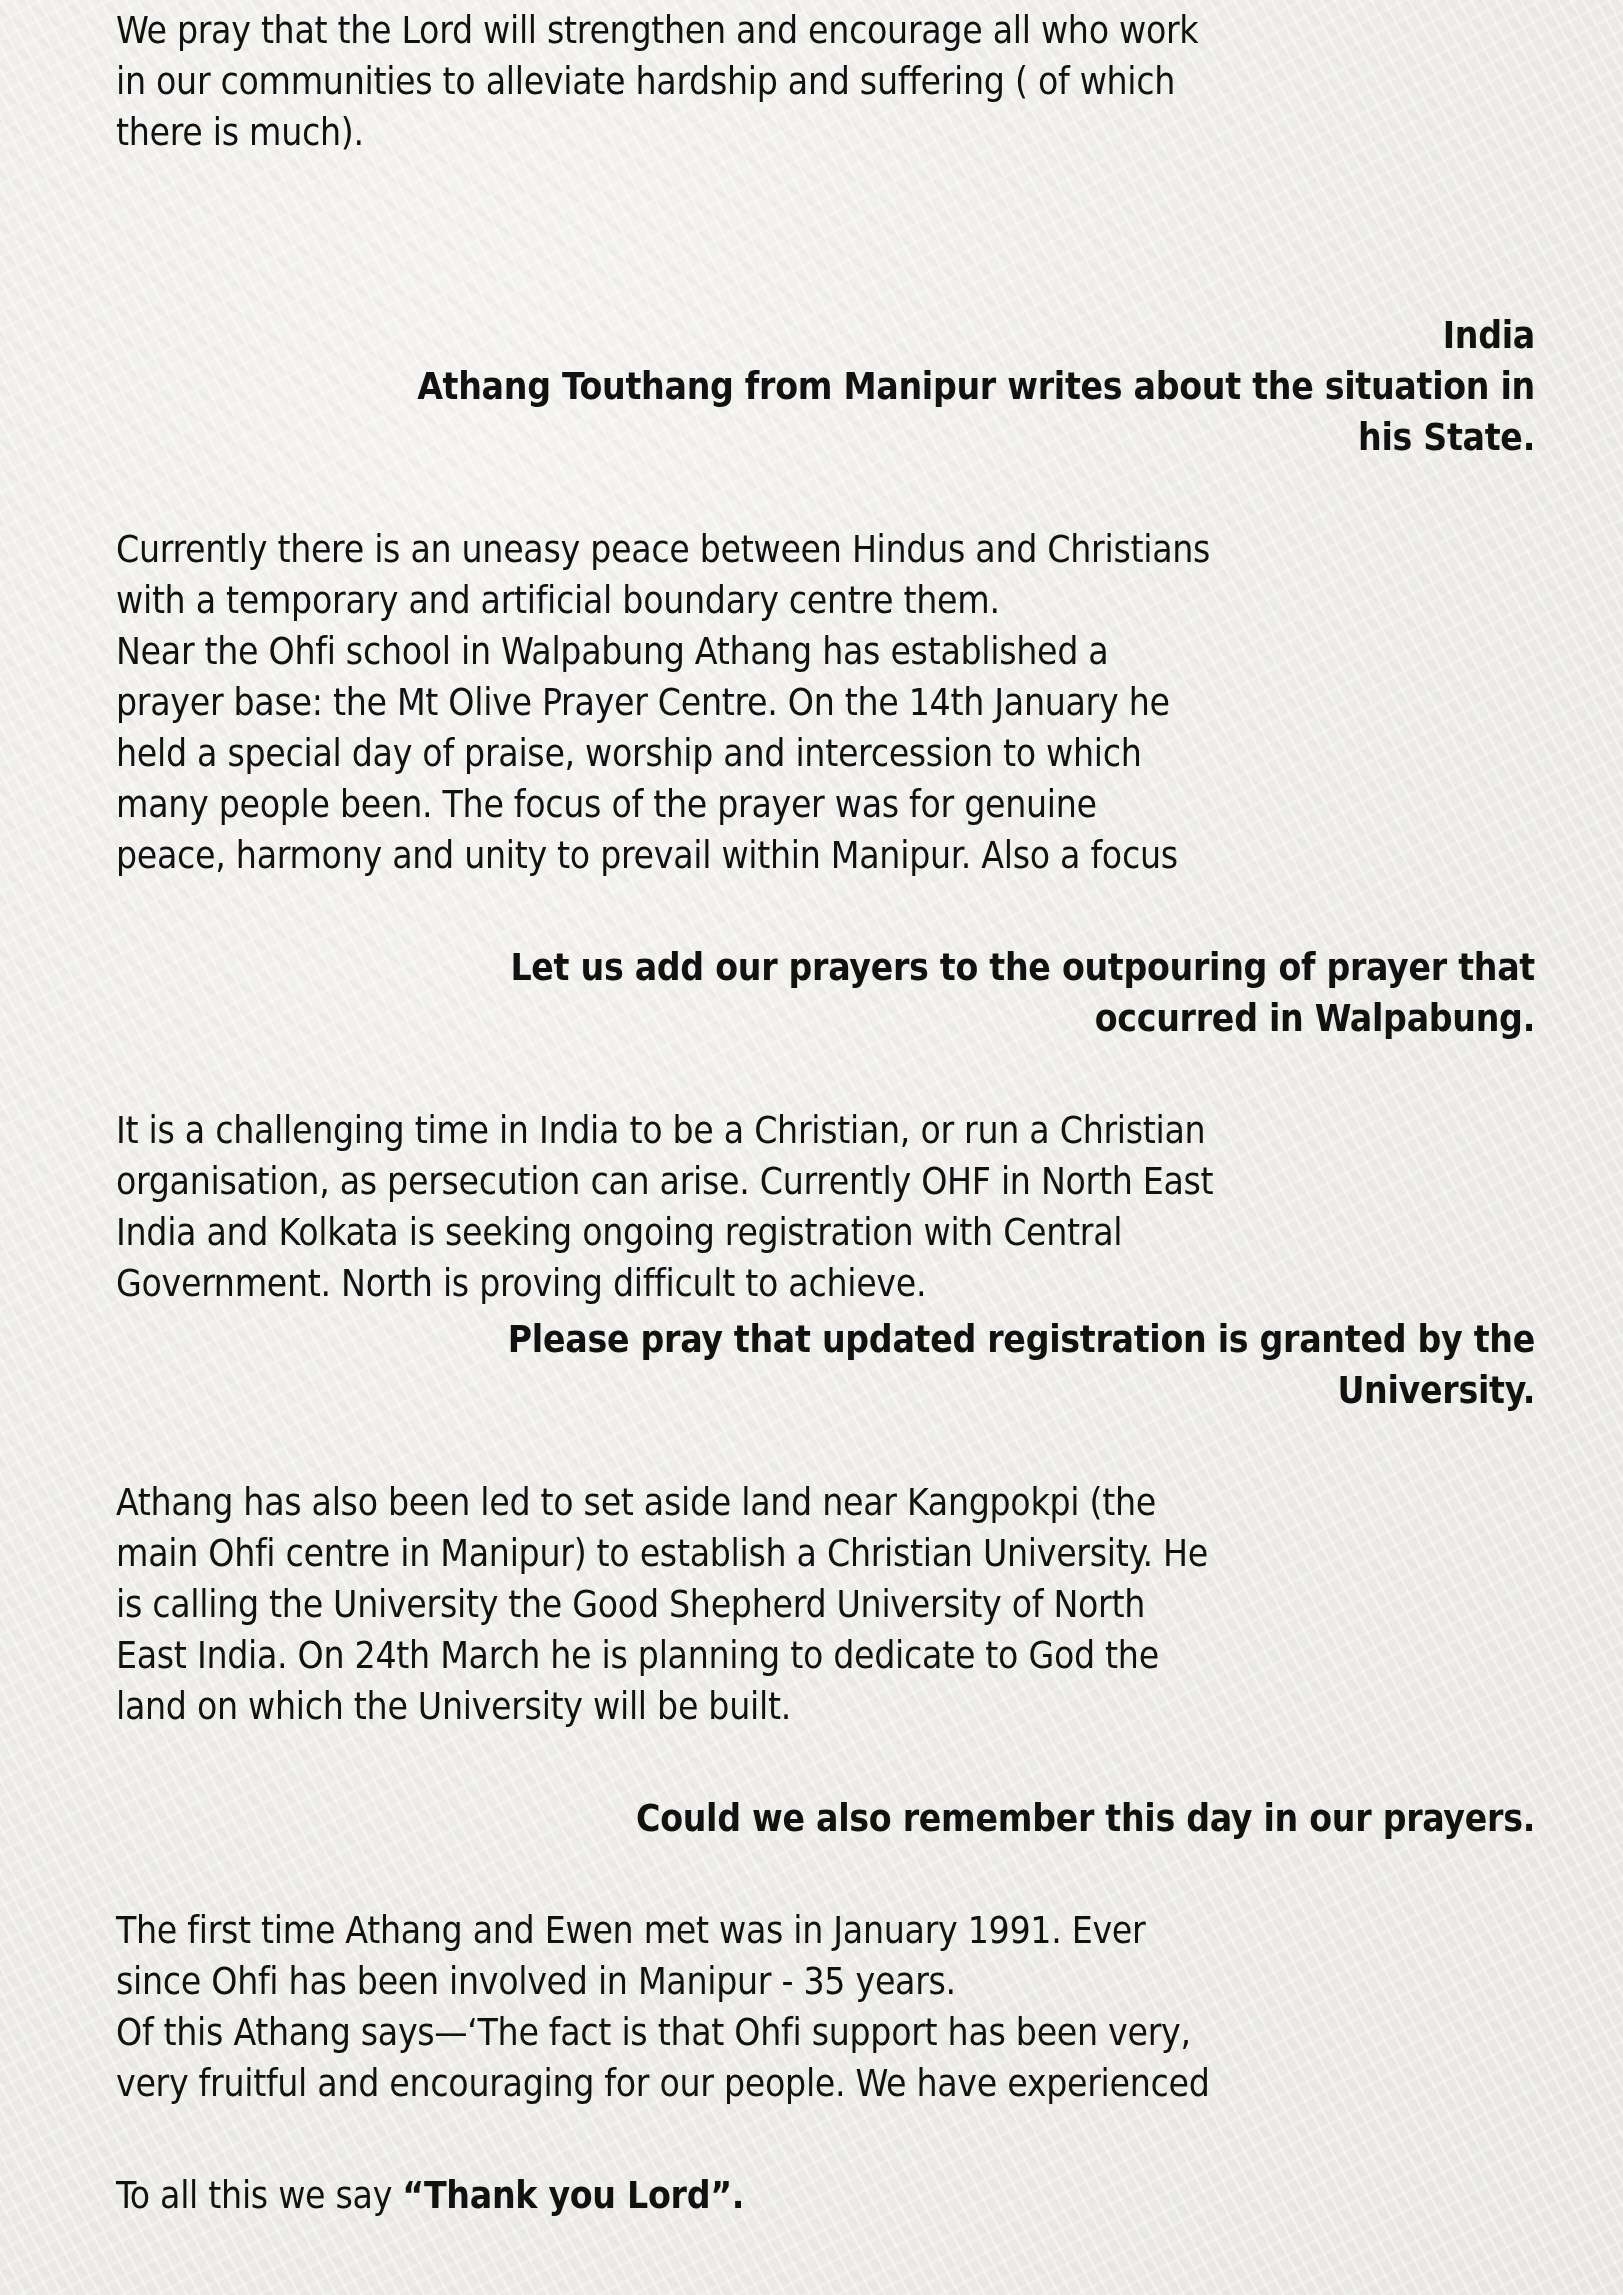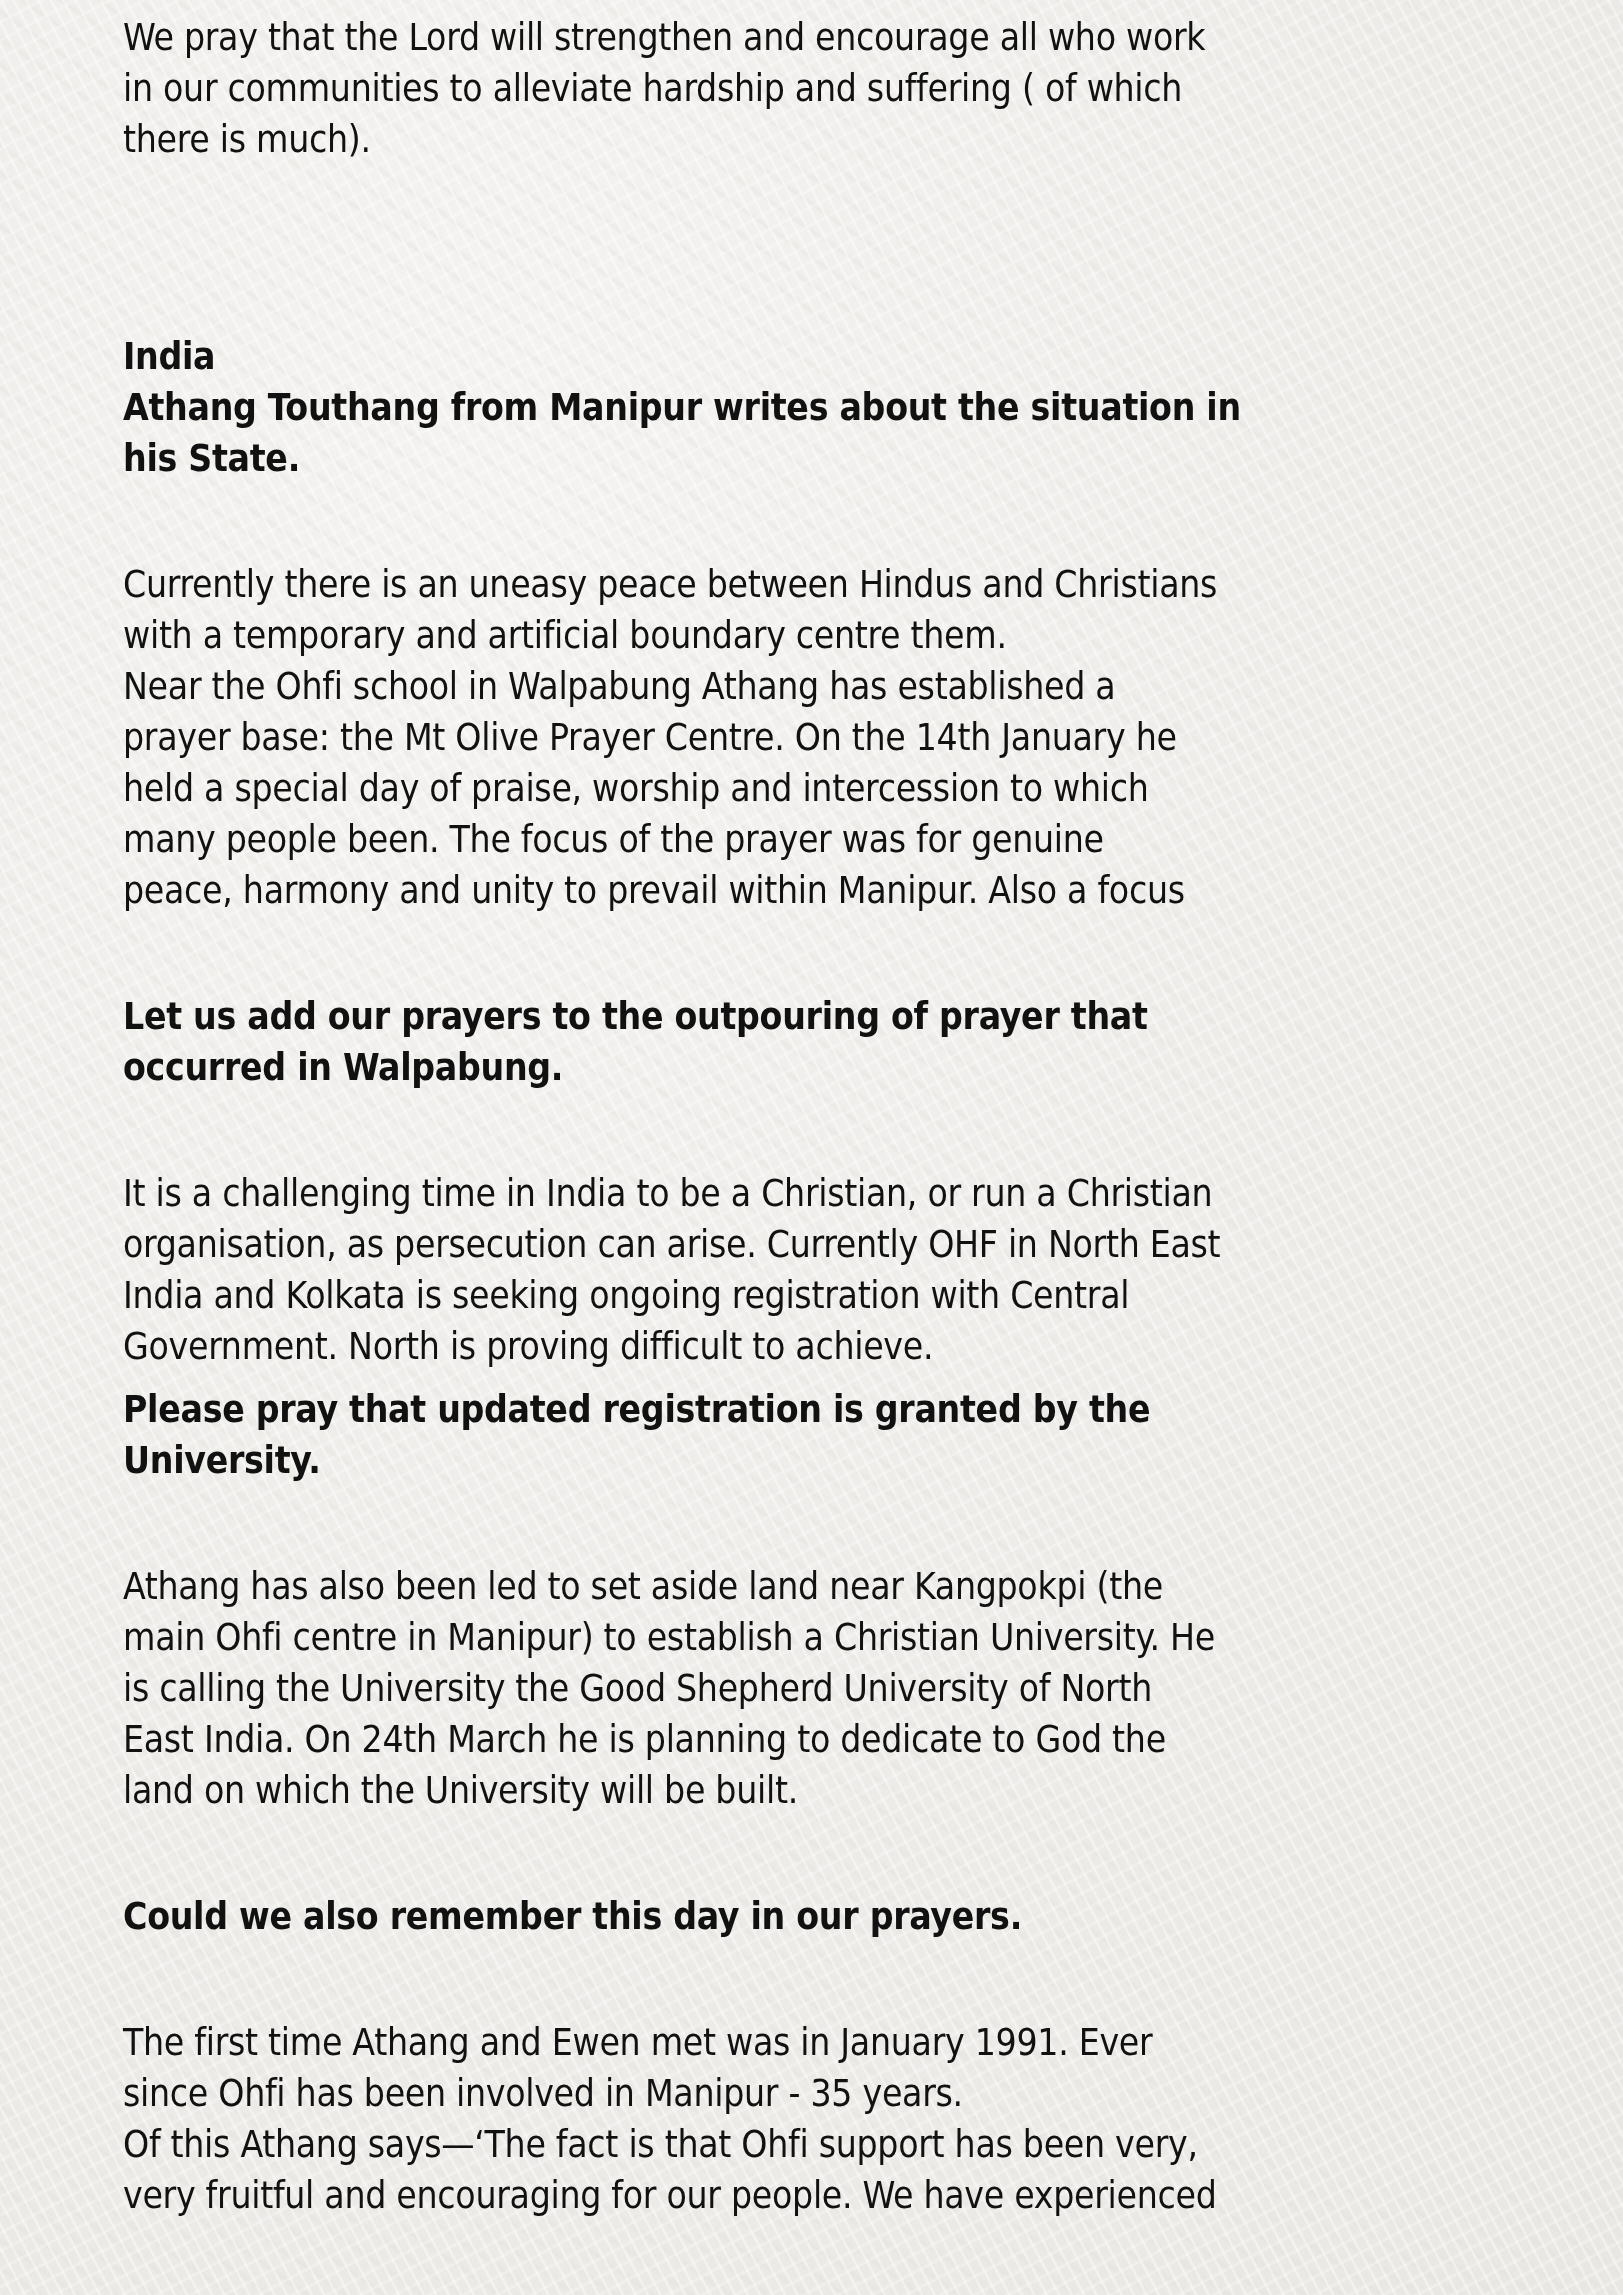--- a/index.html
+++ b/index.html
@@ -28,24 +28,25 @@
       position: absolute;
       left: 111px;
       top: 0px;
       width: 1429px;
       font-size: 37px;
       line-height: 51px;
       letter-spacing: -0.3px;
       font-stretch: condensed;
     }
     .content p {
-      margin: 12px;
+      margin: 5px;
     }
     .b {
       font-weight: bold;
+      text-align: right;
     }
     .gap-l { height: 152px; }
     .gap-m { height: 51px; }
     .blk { display: block; }
   </style>
 </head>
 <body>
 
 <div class="page">
   <div class="content">

